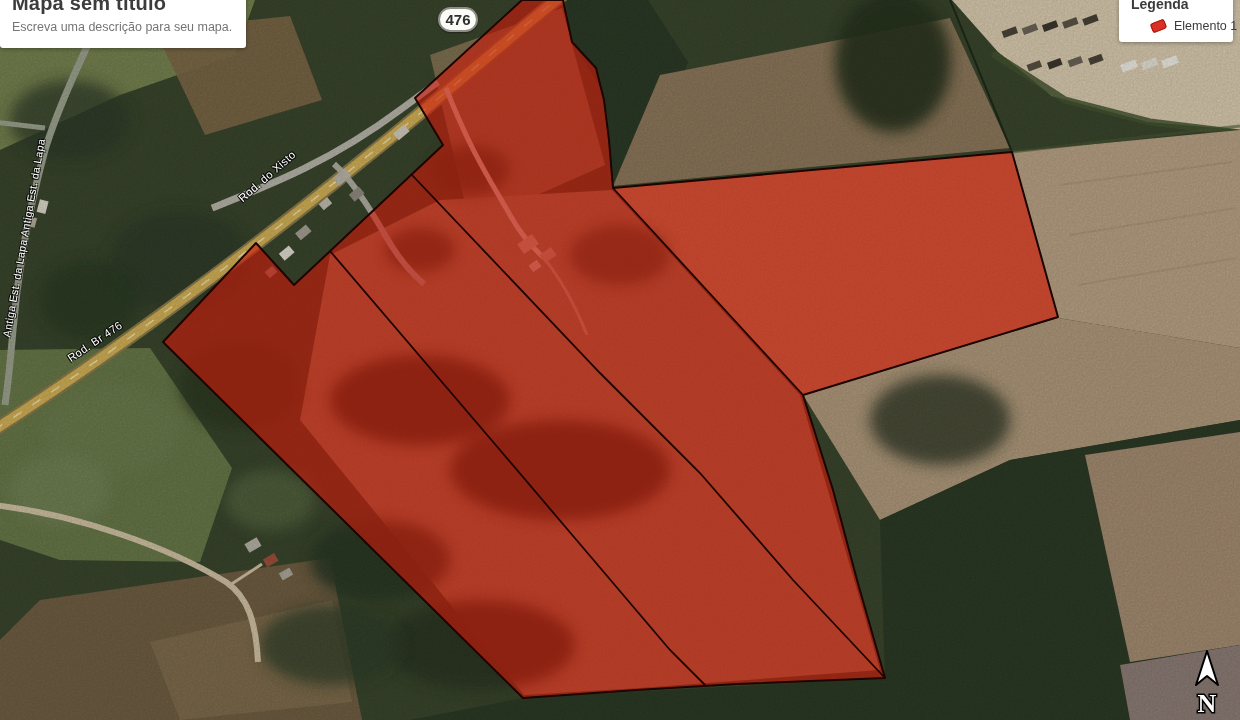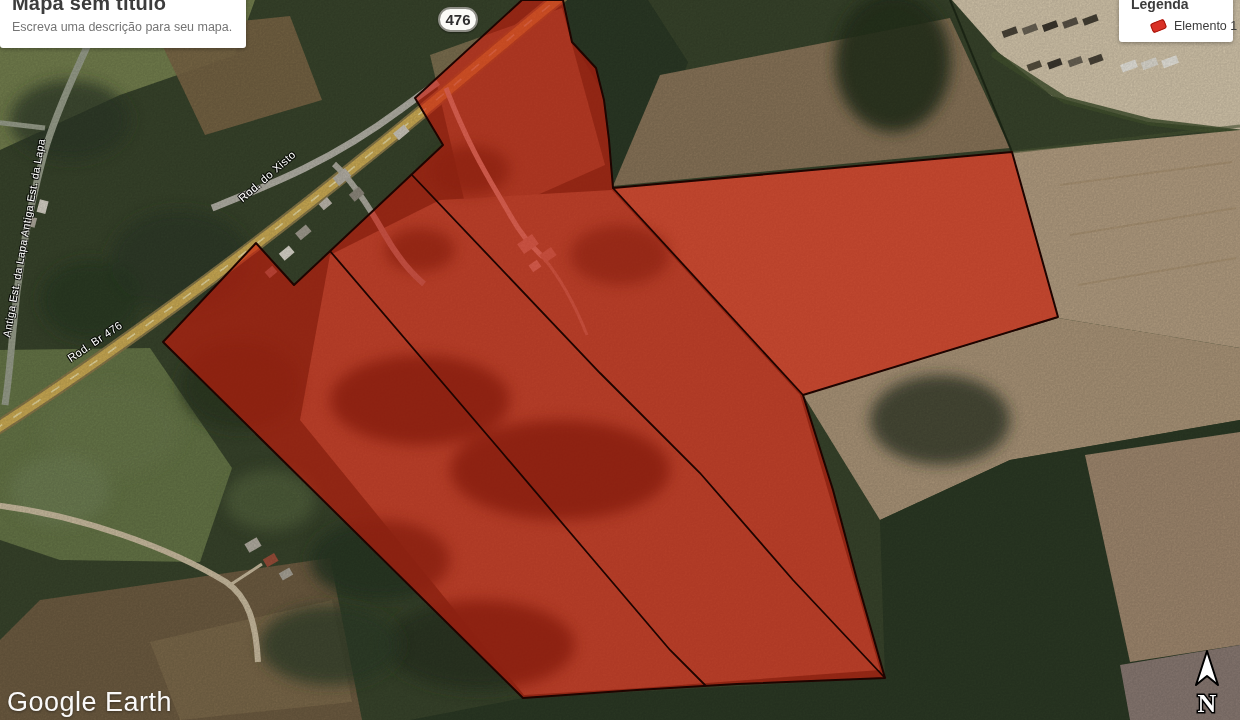--- a/index.html
+++ b/index.html
@@ -222,20 +222,19 @@
   </div>
 
   <div class="panel legend-panel">
     <div class="legend-header">Legenda</div>
     <div class="legend-item">
       <span class="legend-swatch"></span>
       <span class="legend-label">Elemento 1</span>
     </div>
   </div>
 
-  <div class="watermark">Google Earth</div>
 
   <svg class="north" viewBox="0 0 34 70">
     <polygon points="17,3 28,37 17,28 6,37" fill="#ffffff" stroke="#000000" stroke-width="2" stroke-linejoin="round"></polygon>
     <text x="17" y="64" text-anchor="middle" font-family="Liberation Serif, serif" font-size="26" font-weight="bold" fill="#ffffff" stroke="#000000" stroke-width="3" paint-order="stroke">N</text>
   </svg>
 
 </div>
 
 </body></html>

